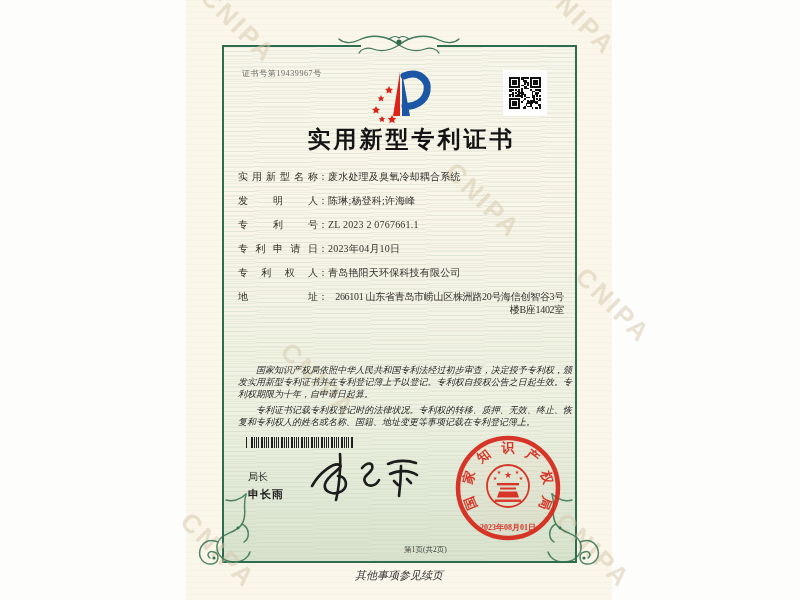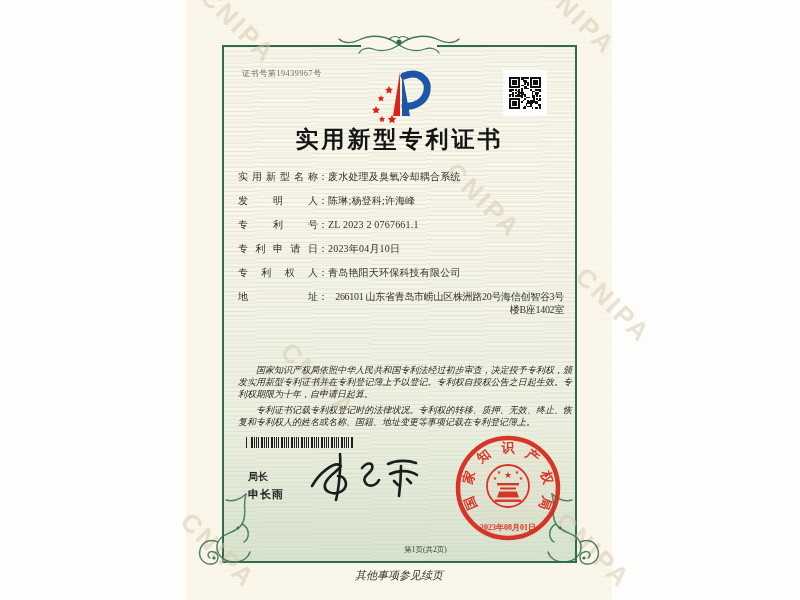--- a/index.html
+++ b/index.html
@@ -15,40 +15,40 @@
            linear-gradient(180deg, rgba(236,242,230,0.25) 0%, rgba(236,242,230,0.06) 30%, rgba(213,229,206,0.35) 72%, rgba(193,214,187,0.6) 100%),
            repeating-linear-gradient(179deg, rgba(120,160,125,0.12) 0 1px, rgba(120,160,125,0) 1px 4px),
            repeating-linear-gradient(181deg, rgba(120,160,125,0.09) 0 1px, rgba(120,160,125,0) 1px 5px);}
   .wm{position:absolute;z-index:2;font-family:"Liberation Sans","DejaVu Sans",sans-serif;
       font-weight:700;font-size:26px;letter-spacing:3px;color:rgba(213,200,170,0.5);
       transform:rotate(45deg);white-space:nowrap;}
   .abs{position:absolute;z-index:3;}
   .cert-no{left:56px;top:68px;font-size:8px;color:#6b6b64;letter-spacing:0.6px;}
   .logo{left:183px;top:64px;width:64px;height:60px;}
   .qr{left:317px;top:70px;width:44px;height:46px;background:#fff;display:flex;align-items:center;justify-content:center;}
-  .title{left:36px;top:124px;width:355px;text-align:center;font-size:23px;font-weight:700;
+  .title{left:48px;top:124px;width:355px;text-align:center;font-size:23px;font-weight:700;
          letter-spacing:3px;color:#141414;}
   .fields{left:52px;top:170px;width:334px;font-size:10px;color:#32302a;}
   .frow{margin-bottom:11px;line-height:13px;white-space:nowrap;position:relative;}
   .flabel{display:inline-block;width:80px;text-align:justify;text-align-last:justify;
           text-justify:inter-character;vertical-align:top;}
   .colon{display:inline-block;width:10px;vertical-align:top;}
   .fvalue{display:inline-block;vertical-align:top;letter-spacing:0.2px;text-align:right;}
   .addr-val{width:236px;letter-spacing:-0.3px;white-space:normal;}
   .addr-val span{display:block;}
   .pair2{position:absolute;left:164px;top:0;}
   .flabel2{display:inline-block;width:70px;text-align:justify;text-align-last:justify;vertical-align:top;}
   .row-addr{margin-bottom:19px;}
   .paras{left:52px;top:364px;width:334px;font-size:9px;line-height:12px;font-style:italic;
          color:#262626;text-align:justify;}
   .paras p{margin:0 0 4px;text-indent:2em;}
   .barcode{left:60px;top:437px;width:108px;height:11px;
     background-image:repeating-linear-gradient(90deg,#1f1f1f 0 1px,transparent 1px 2.5px,#1f1f1f 2.5px 3px,transparent 3px 5px,#1f1f1f 5px 7px,transparent 7px 8px,#1f1f1f 8px 8.6px,transparent 8.6px 10px);}
   .director-label{left:62px;top:470px;font-family:"Liberation Sans","DejaVu Sans",sans-serif;
-                  font-weight:700;font-size:10px;color:#222;}
+                  font-weight:400;font-size:10px;color:#222;}
   .director-name{left:62px;top:487px;font-family:"Liberation Sans","DejaVu Sans",sans-serif;
                  font-weight:700;font-size:11px;letter-spacing:1px;color:#1d1d1d;}
   .signature{left:118px;top:448px;width:120px;height:60px;}
   .seal{left:264px;top:430px;width:116px;height:116px;z-index:4;opacity:0.93;}
   .seal text{font-family:"Liberation Serif","DejaVu Serif",serif;}
   .page-note{left:36px;top:545px;width:407px;text-align:center;font-size:7.5px;color:#3c3c38;}
   .cont-note{left:0;top:568px;width:426px;text-align:center;font-size:11px;font-style:italic;color:#333;}
   .ornament{left:151px;top:31px;width:124px;height:26px;z-index:3;}
   .corner{width:62px;height:76px;z-index:3;position:absolute;}
   .corner-l{left:6px;top:492px;}

